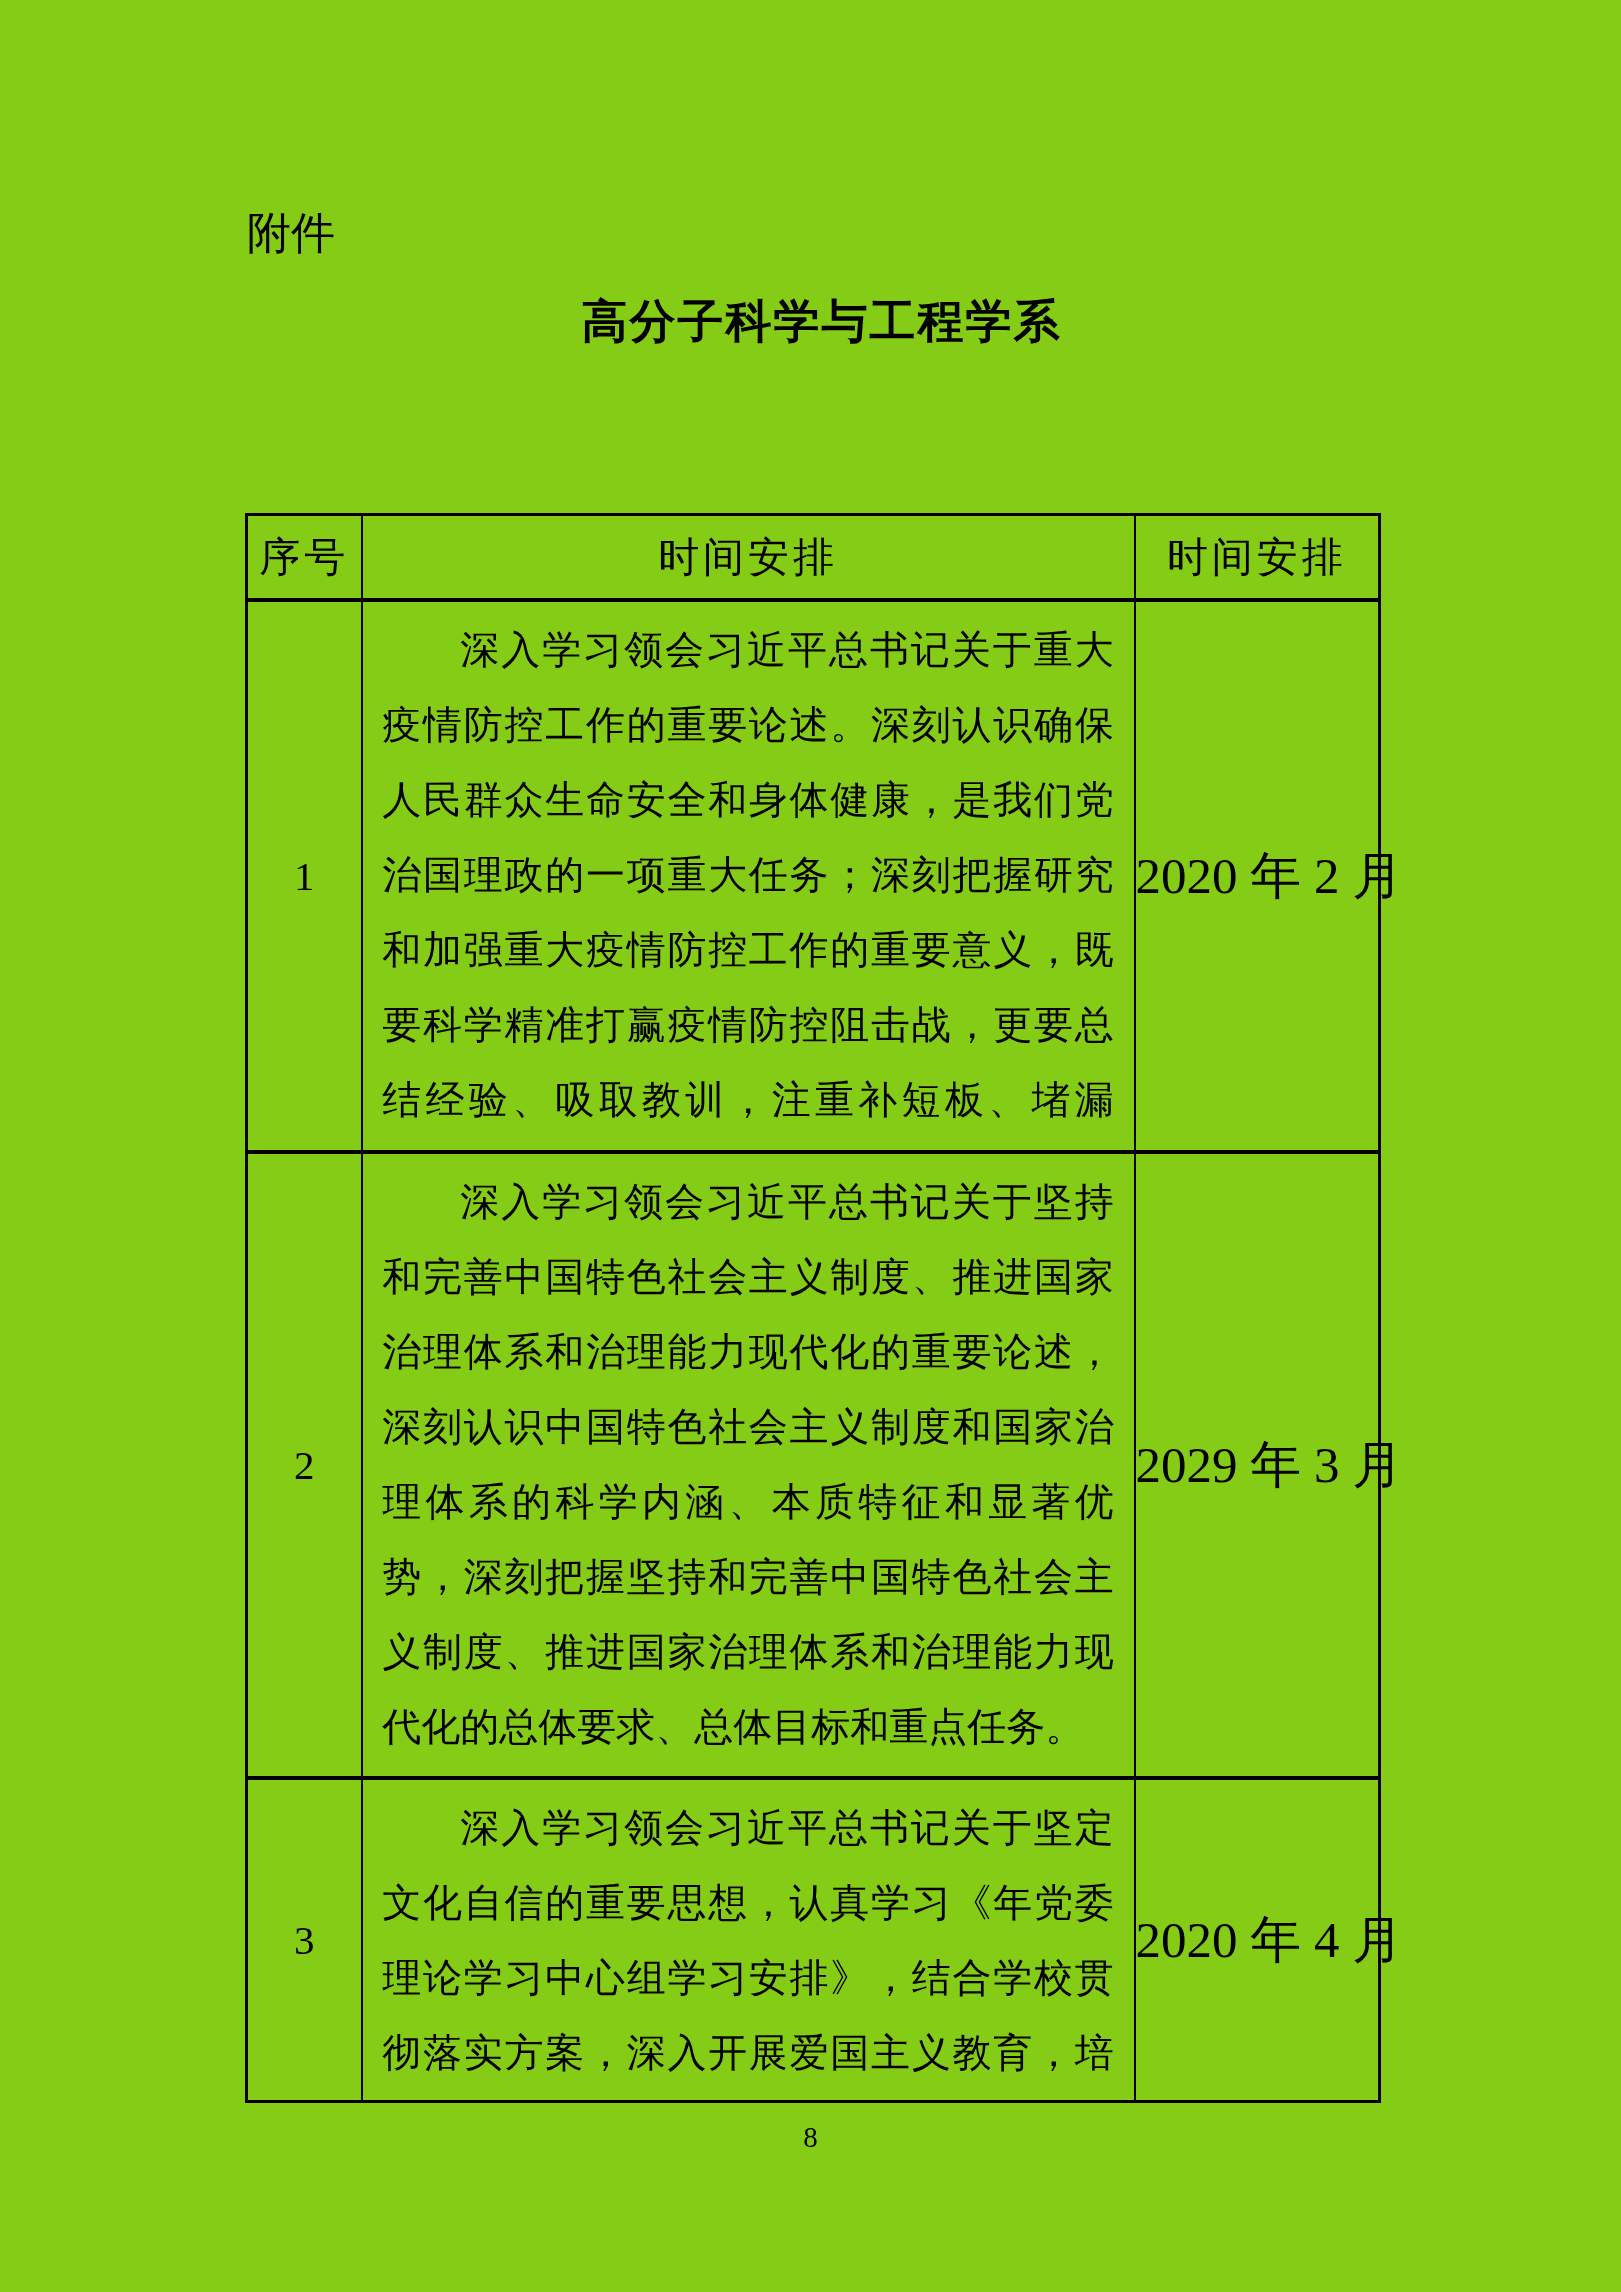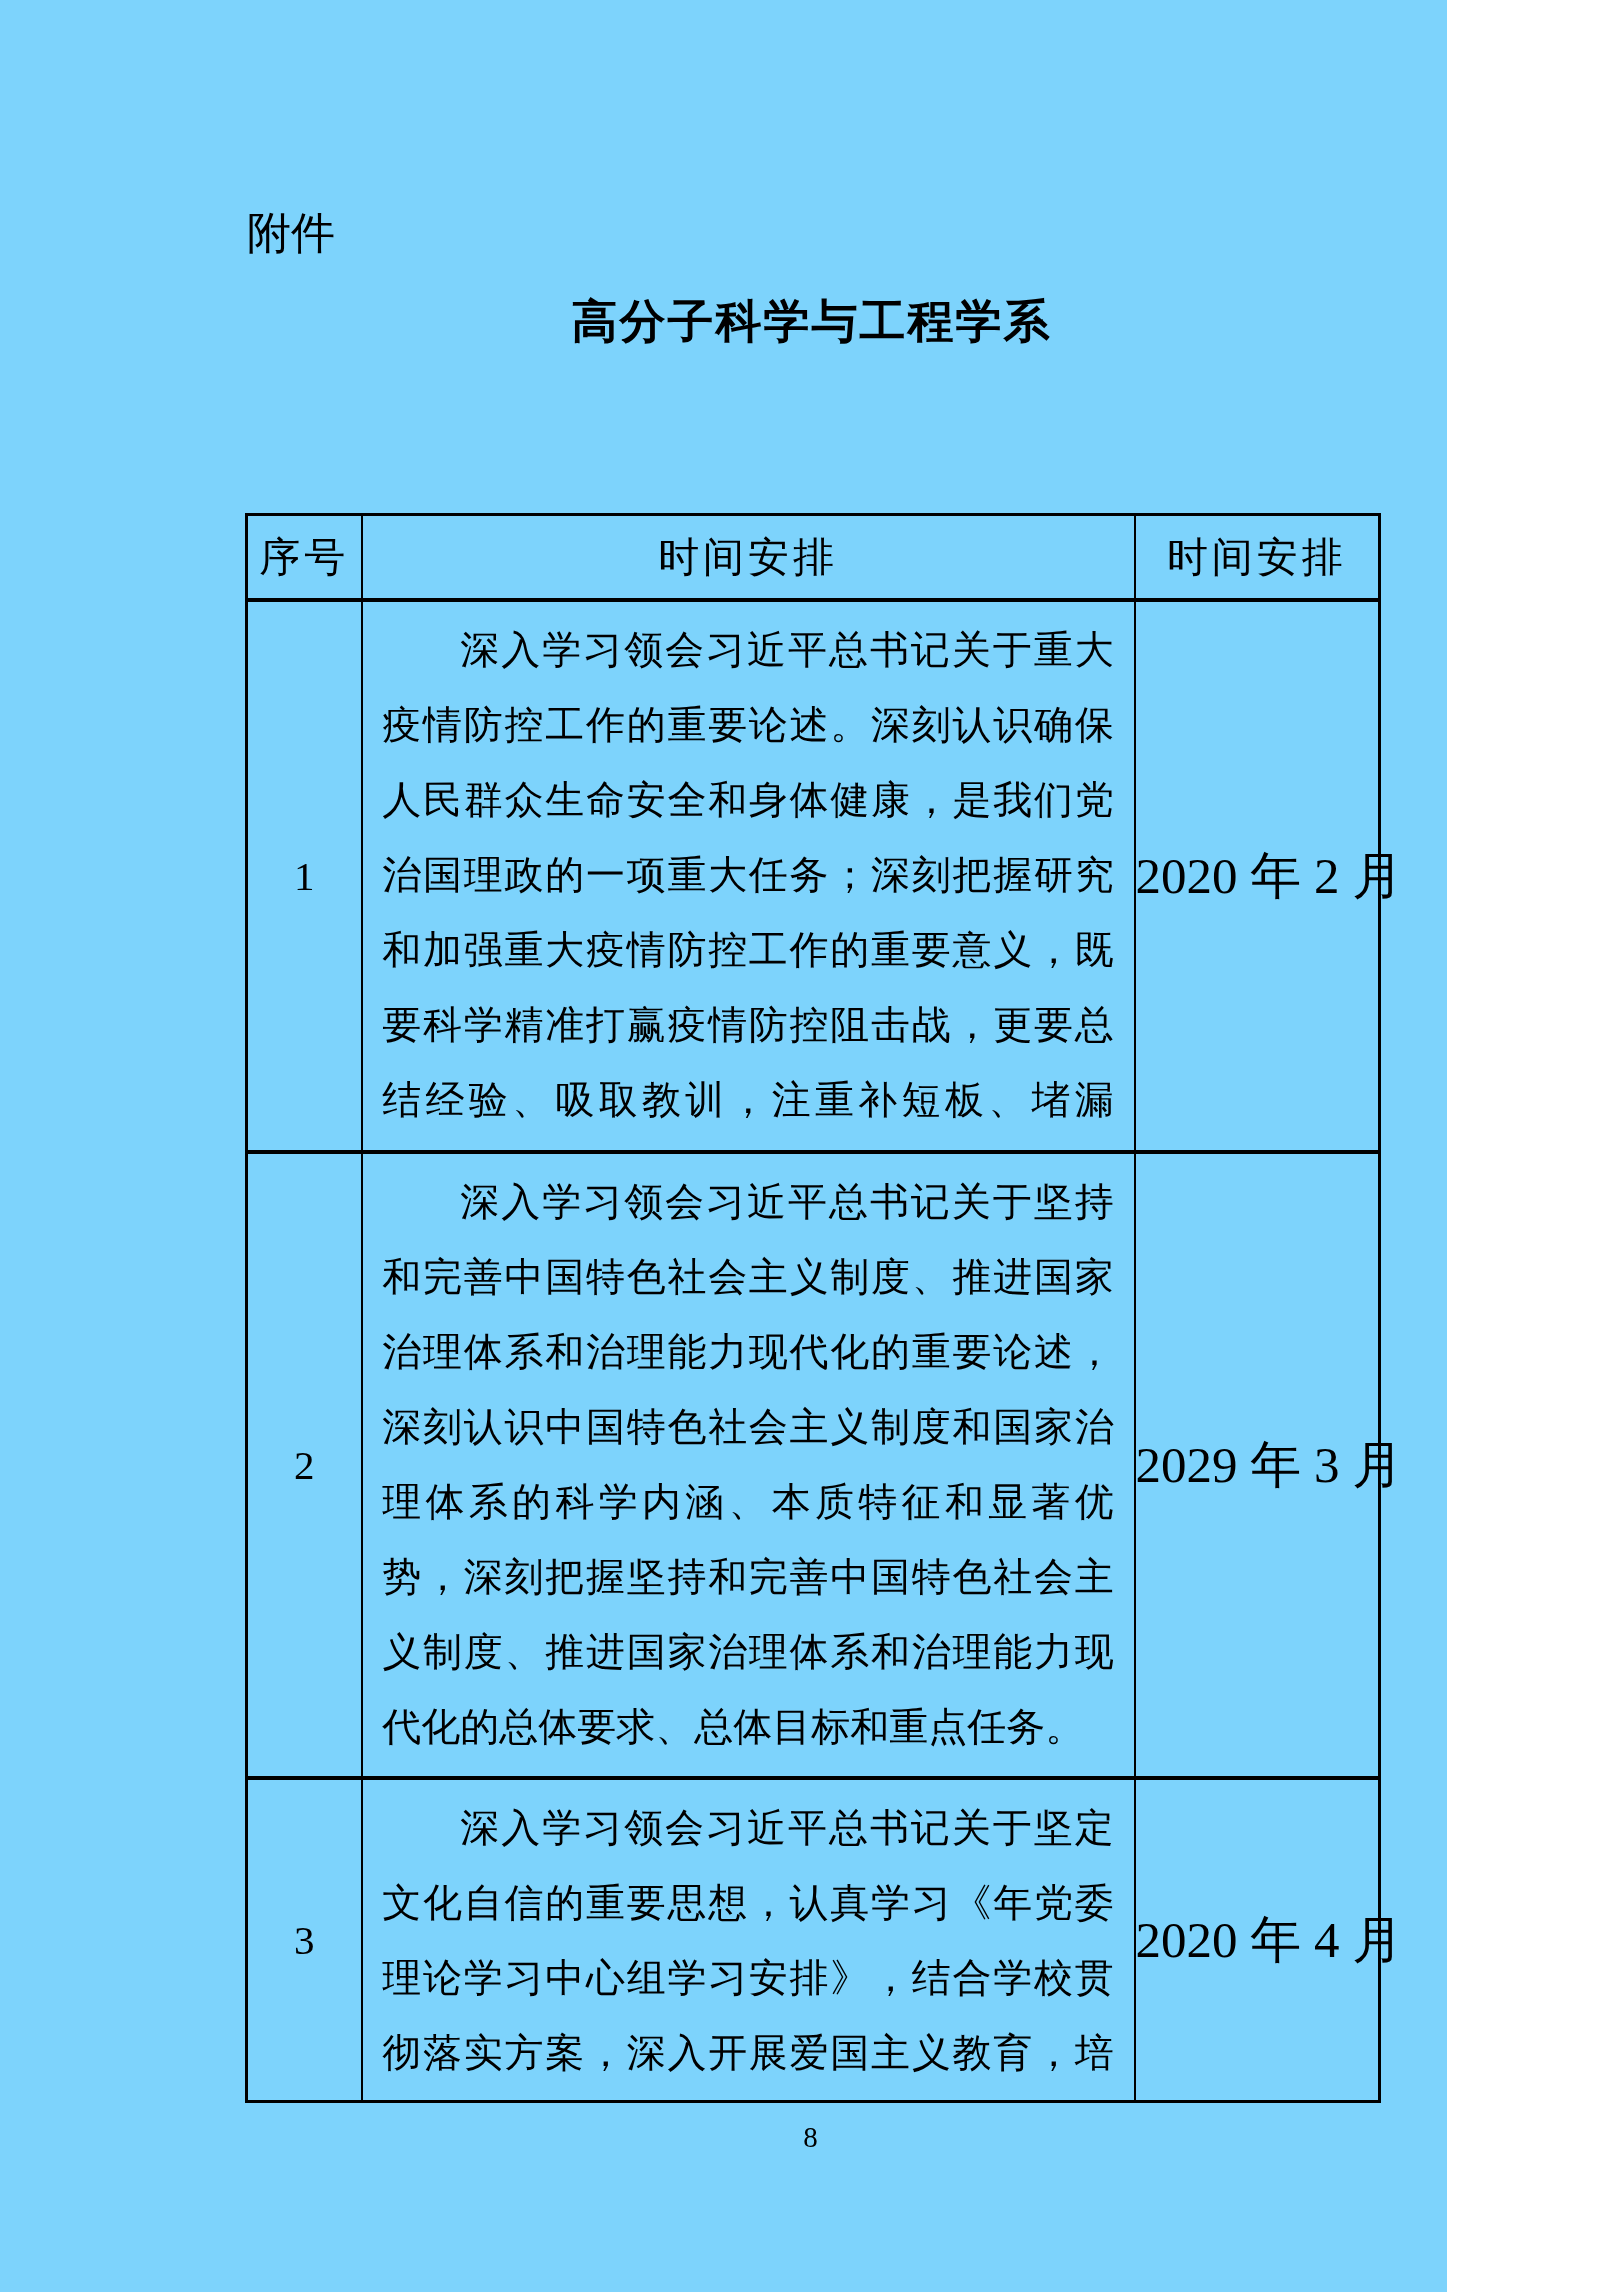--- a/index.html
+++ b/index.html
@@ -2,28 +2,28 @@
 <html><head>
 <meta charset="utf-8">
 <style>
   html, body { margin: 0; padding: 0; }
   body {
     width: 1621px; height: 2293px;
     background: #ffffff; color: #000000;
     font-family: "Liberation Serif", "DejaVu Serif", serif;
     position: relative;
   }
-  .page { position: absolute; left: 0; top: 0; width: 1447px; height: 2293px; background: #7dd3fc; }
+  .page { position: absolute; left: 0; top: 0; width: 1621px; height: 2293px; background: #84cc16; }
 
   .attachment {
     position: absolute; left: 247px; top: 208px;
     font-size: 44px; line-height: 1.2;
   }
   .doc-title {
-    position: absolute; left: 245px; top: 291px; width: 1133px;
+    position: absolute; left: 255px; top: 291px; width: 1133px;
     text-align: center; font-weight: 700; font-size: 46px;
     font-family: Liberation Mono, monospace;
     letter-spacing: 2px;
   }
   .doc-subtitle {
     position: absolute; left: 245px; top: 378px; width: 1133px;
     text-align: center; font-weight: 700; font-size: 45px;
     font-family: "Liberation Sans", "DejaVu Sans", sans-serif;
     letter-spacing: 1px;
   }

